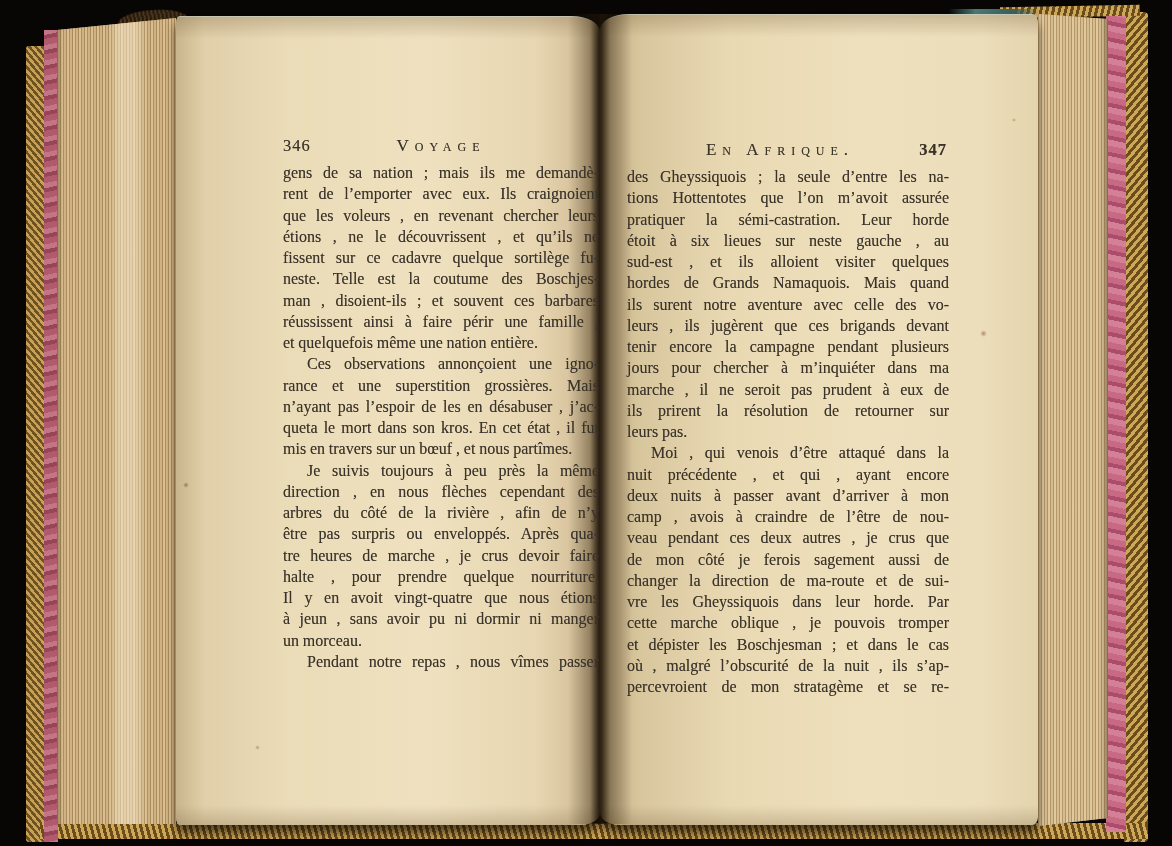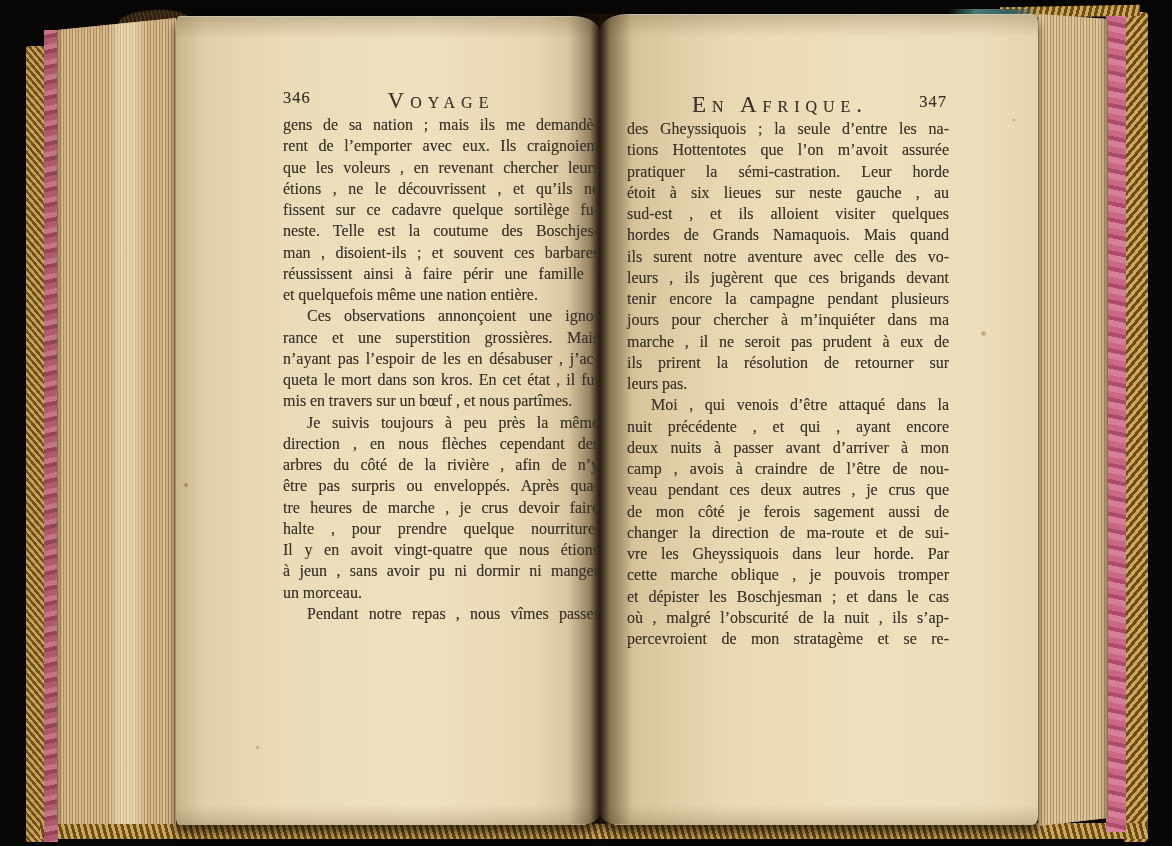--- a/index.html
+++ b/index.html
@@ -103,32 +103,33 @@
   }
   .spot{position:absolute;z-index:7;border-radius:50%;}
   .spot1{left:183px;top:482px;width:6px;height:6px;background:radial-gradient(circle,rgba(110,60,25,.55),rgba(110,60,25,0) 70%);}
   .spot2{left:980px;top:330px;width:7px;height:7px;background:radial-gradient(circle,rgba(120,60,20,.5),rgba(120,60,20,0) 70%);}
   .spot3{left:255px;top:745px;width:5px;height:5px;background:radial-gradient(circle,rgba(130,80,40,.45),rgba(130,80,40,0) 70%);}
   .spot4{left:1012px;top:118px;width:4px;height:4px;background:radial-gradient(circle,rgba(120,70,30,.45),rgba(120,70,30,0) 70%);}
   
   .text-block{
     position:absolute;z-index:6;color:#3a332a;
     text-shadow:0 0 .6px rgba(61,54,44,.5);
+    margin-top:48px;
   }
   .text-left{left:283px;top:88px;width:316px;}
   .text-right{left:627px;top:92px;width:322px;}
   .page-header{position:relative;height:24px;margin-bottom:2px;}
   .running-title{
     display:block;text-align:center;font-variant:small-caps;
-    letter-spacing:6px;font-size:23px;color:#3b342b;
+    letter-spacing:6px;font-size:17px;color:#3b342b;
   }
   .text-right .running-title{padding-right:16px;}
   .pagenum{position:absolute;top:0;font-size:16.5px;letter-spacing:1px;}
   .pagenum-left{left:0;}
-  .pagenum-right{right:2px;}
+  .pagenum-right{right:2px;font-weight:bold;}
   .lines{margin-top:2px;}
   .line{
     font-size:16px;line-height:21.25px;word-spacing:-.2px;
     text-align:justify;text-align-last:justify;
   }
   .line.indent{text-indent:1.5em;}
   .line.endline{text-align-last:left;}
 </style>
 </head>
 <body>

